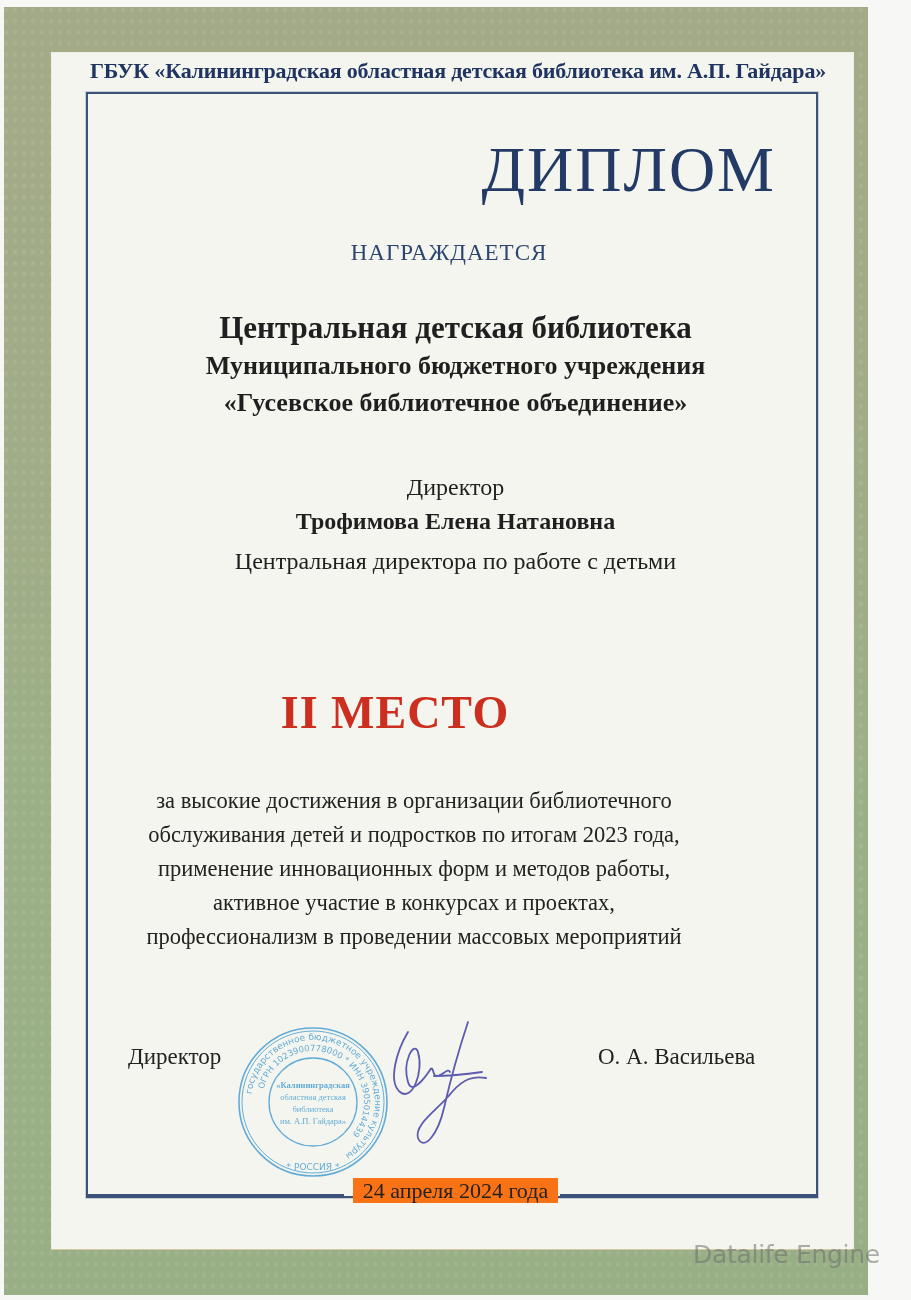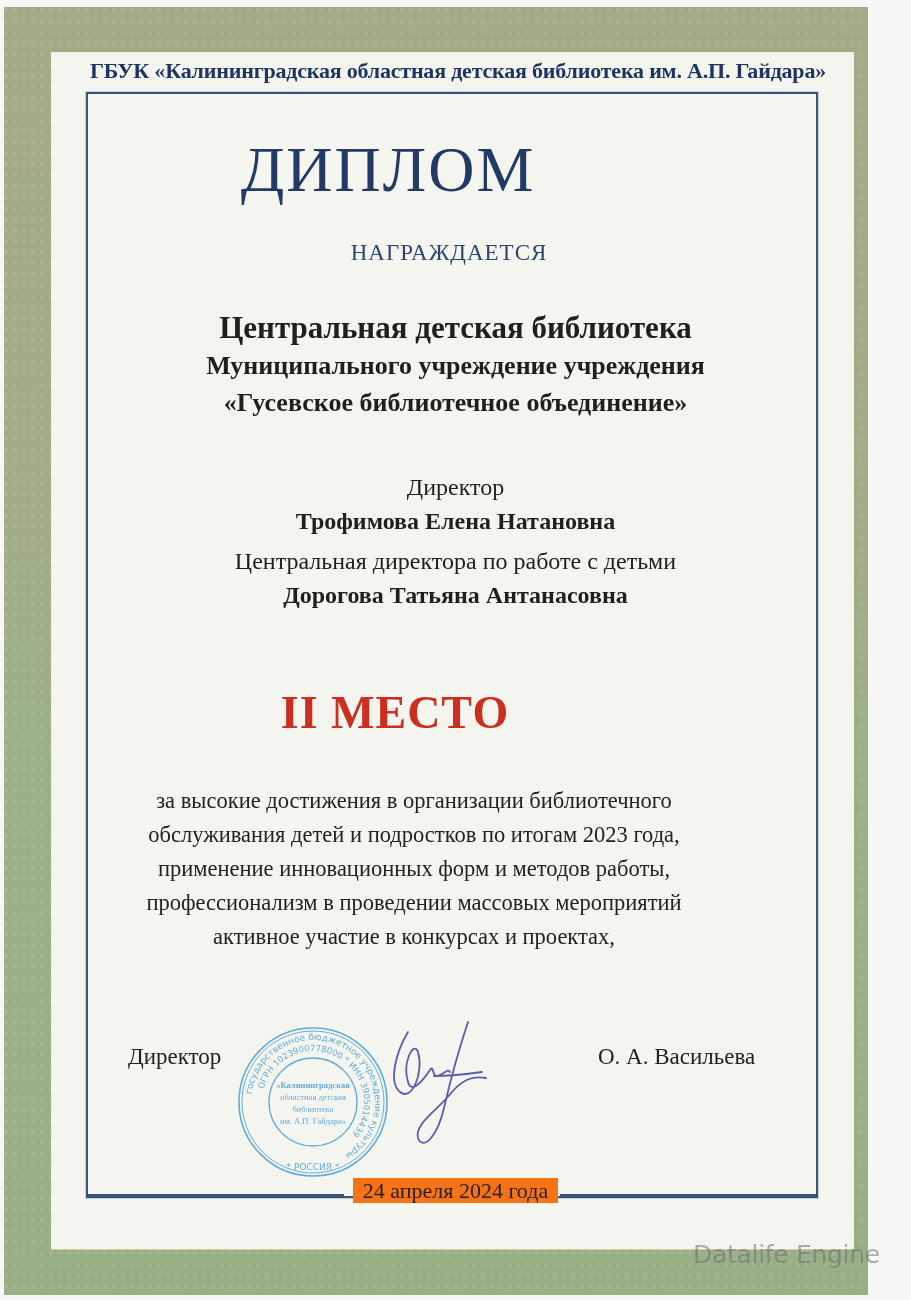--- a/index.html
+++ b/index.html
@@ -26,21 +26,21 @@
   .org-header {
     position:absolute; left:51px; top:58px; width:814px; text-align:center;
     font-weight:bold; font-size:22px; color:#1f3461; letter-spacing:-0.2px;
   }
   .inner-border {
     position:absolute; left:86px; top:92px; width:728px; height:1102px;
     border:2px solid #3d5279;
     box-shadow: 0 0 0 1px #c8ced6;
   }
   .title {
-    position:absolute; left:0; width:776px; top:138px; text-align:center;
+    position:absolute; left:0; width:776px; top:138px; text-align:right;
     font-size:64px; color:#233a66; letter-spacing:2px; line-height:1;
   }
   .subtitle {
     position:absolute; left:0; width:898px; top:240px; text-align:center;
     font-size:23px; color:#2e4570; letter-spacing:1px;
   }
   .recipient {
     position:absolute; left:0; width:911px; top:308px; text-align:center;
     font-weight:bold; color:#1f1f1f;
   }
@@ -94,39 +94,38 @@
 
 <div class="org-header">ГБУК «Калининградская областная детская библиотека им. А.П. Гайдара»</div>
 
 <div class="inner-border"></div>
 
 <div class="title">ДИПЛОМ</div>
 <div class="subtitle">НАГРАЖДАЕТСЯ</div>
 
 <div class="recipient">
   <span class="l1">Центральная детская библиотека</span>
-  <span class="l2">Муниципального учреждение учреждения</span>
+  <span class="l2">Муниципального бюджетного учреждения</span>
   <span class="l3">«Гусевское библиотечное объединение»</span>
 </div>
 
 <div class="people">
   <span class="role">Директор</span>
   <span class="name">Трофимова Елена Натановна</span>
   <span class="role">Центральная директора по работе с детьми</span>
-  <span class="name">Дорогова Татьяна Антанасовна</span>
 </div>
 
 <div class="place">II МЕСТО</div>
 
 <div class="reason">
   <span>за высокие достижения в организации библиотечного</span>
   <span>обслуживания детей и подростков по итогам 2023 года,</span>
   <span>применение инновационных форм и методов работы,</span>
+  <span>активное участие в конкурсах и проектах,</span>
   <span>профессионализм в проведении массовых мероприятий</span>
-  <span>активное участие в конкурсах и проектах,</span>
 </div>
 
 <div class="sig-role">Директор</div>
 
 <svg class="stamp" viewBox="0 0 160 160">
   <defs>
     <path id="stampArc" d="M 80,80 m -62,0 a 62,62 0 1,1 124,0 a 62,62 0 1,1 -124,0"></path>
     <path id="stampArcIn" d="M 80,80 m -51,0 a 51,51 0 1,1 102,0 a 51,51 0 1,1 -102,0"></path>
   </defs>
   <g fill="none" stroke="#4a9fd4" opacity="0.85">

